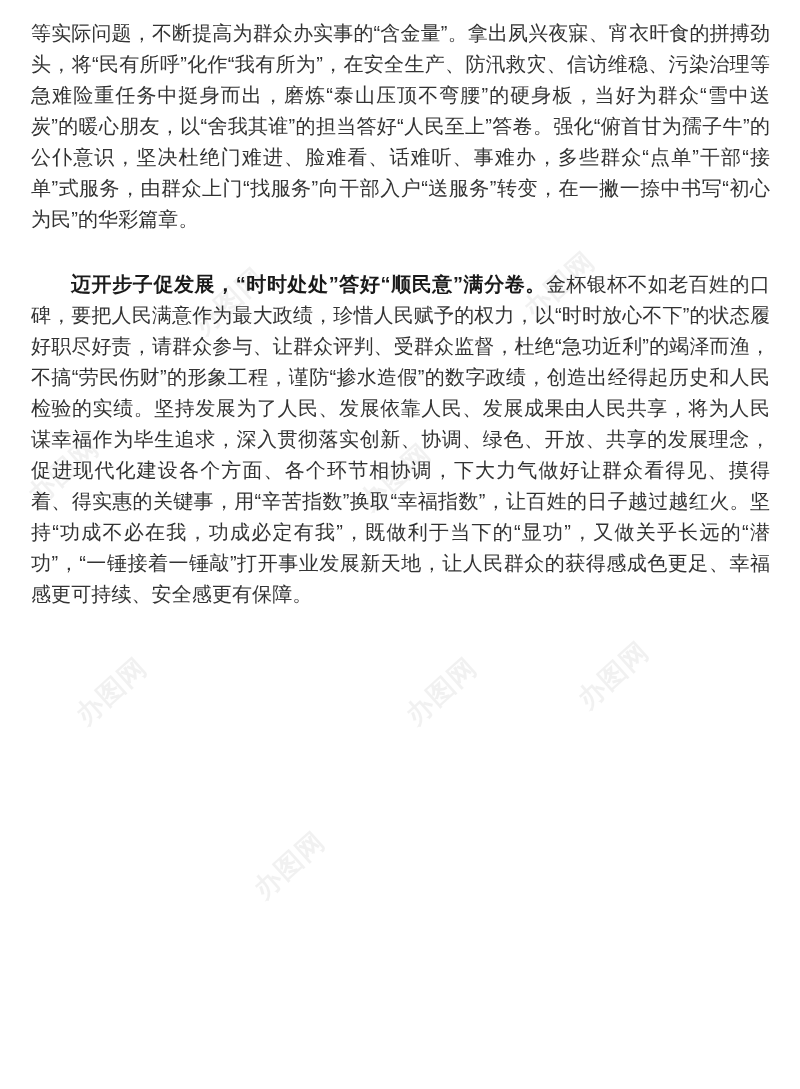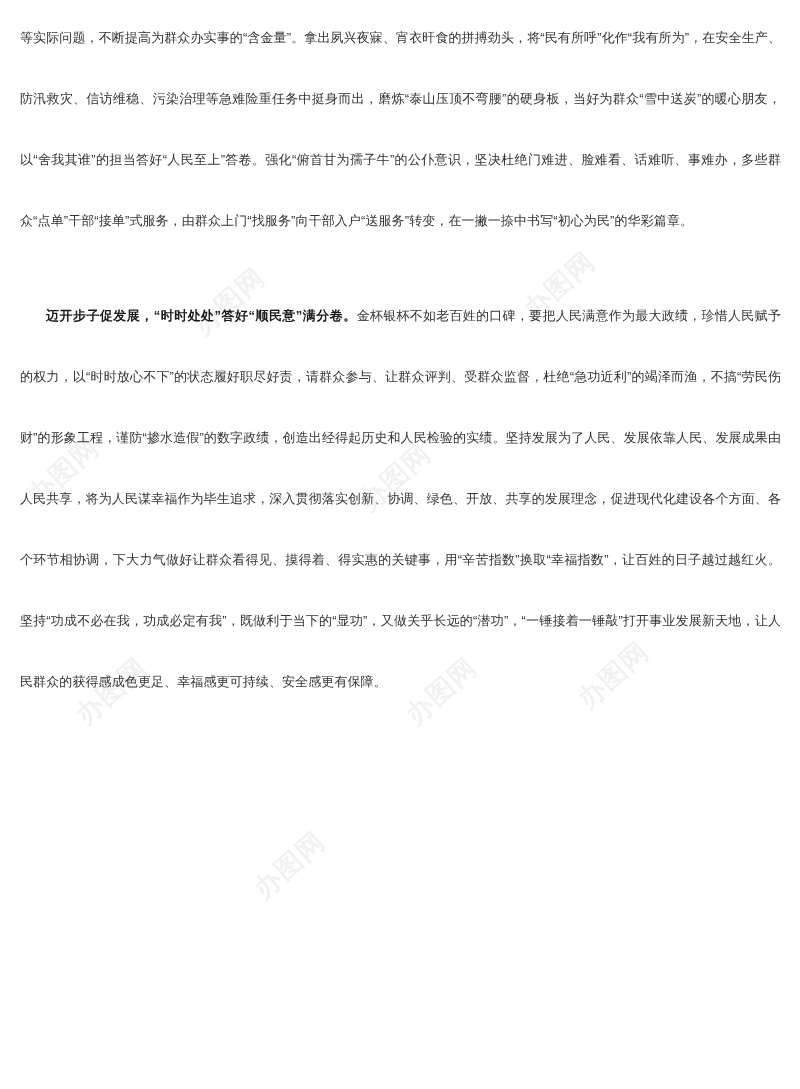--- a/index.html
+++ b/index.html
@@ -48,24 +48,24 @@
   
   #content {
     position: absolute;
     left: 16px;
     top: 0;
     width: 769px;
     z-index: 2;
   }
 
   p.para {
-    margin: 4px;
+    margin: 15px;
     color: #333333;
-    font-size: 13px;
-    line-height: 61px;
+    font-size: 20px;
+    line-height: 31px;
     text-align: justify;
     text-justify: inter-ideograph;
     text-align-last: left;
     letter-spacing: 0.1px;
     font-weight: 400;
   }
 
   p.para-continued {
     padding-top: 3px;
   }

